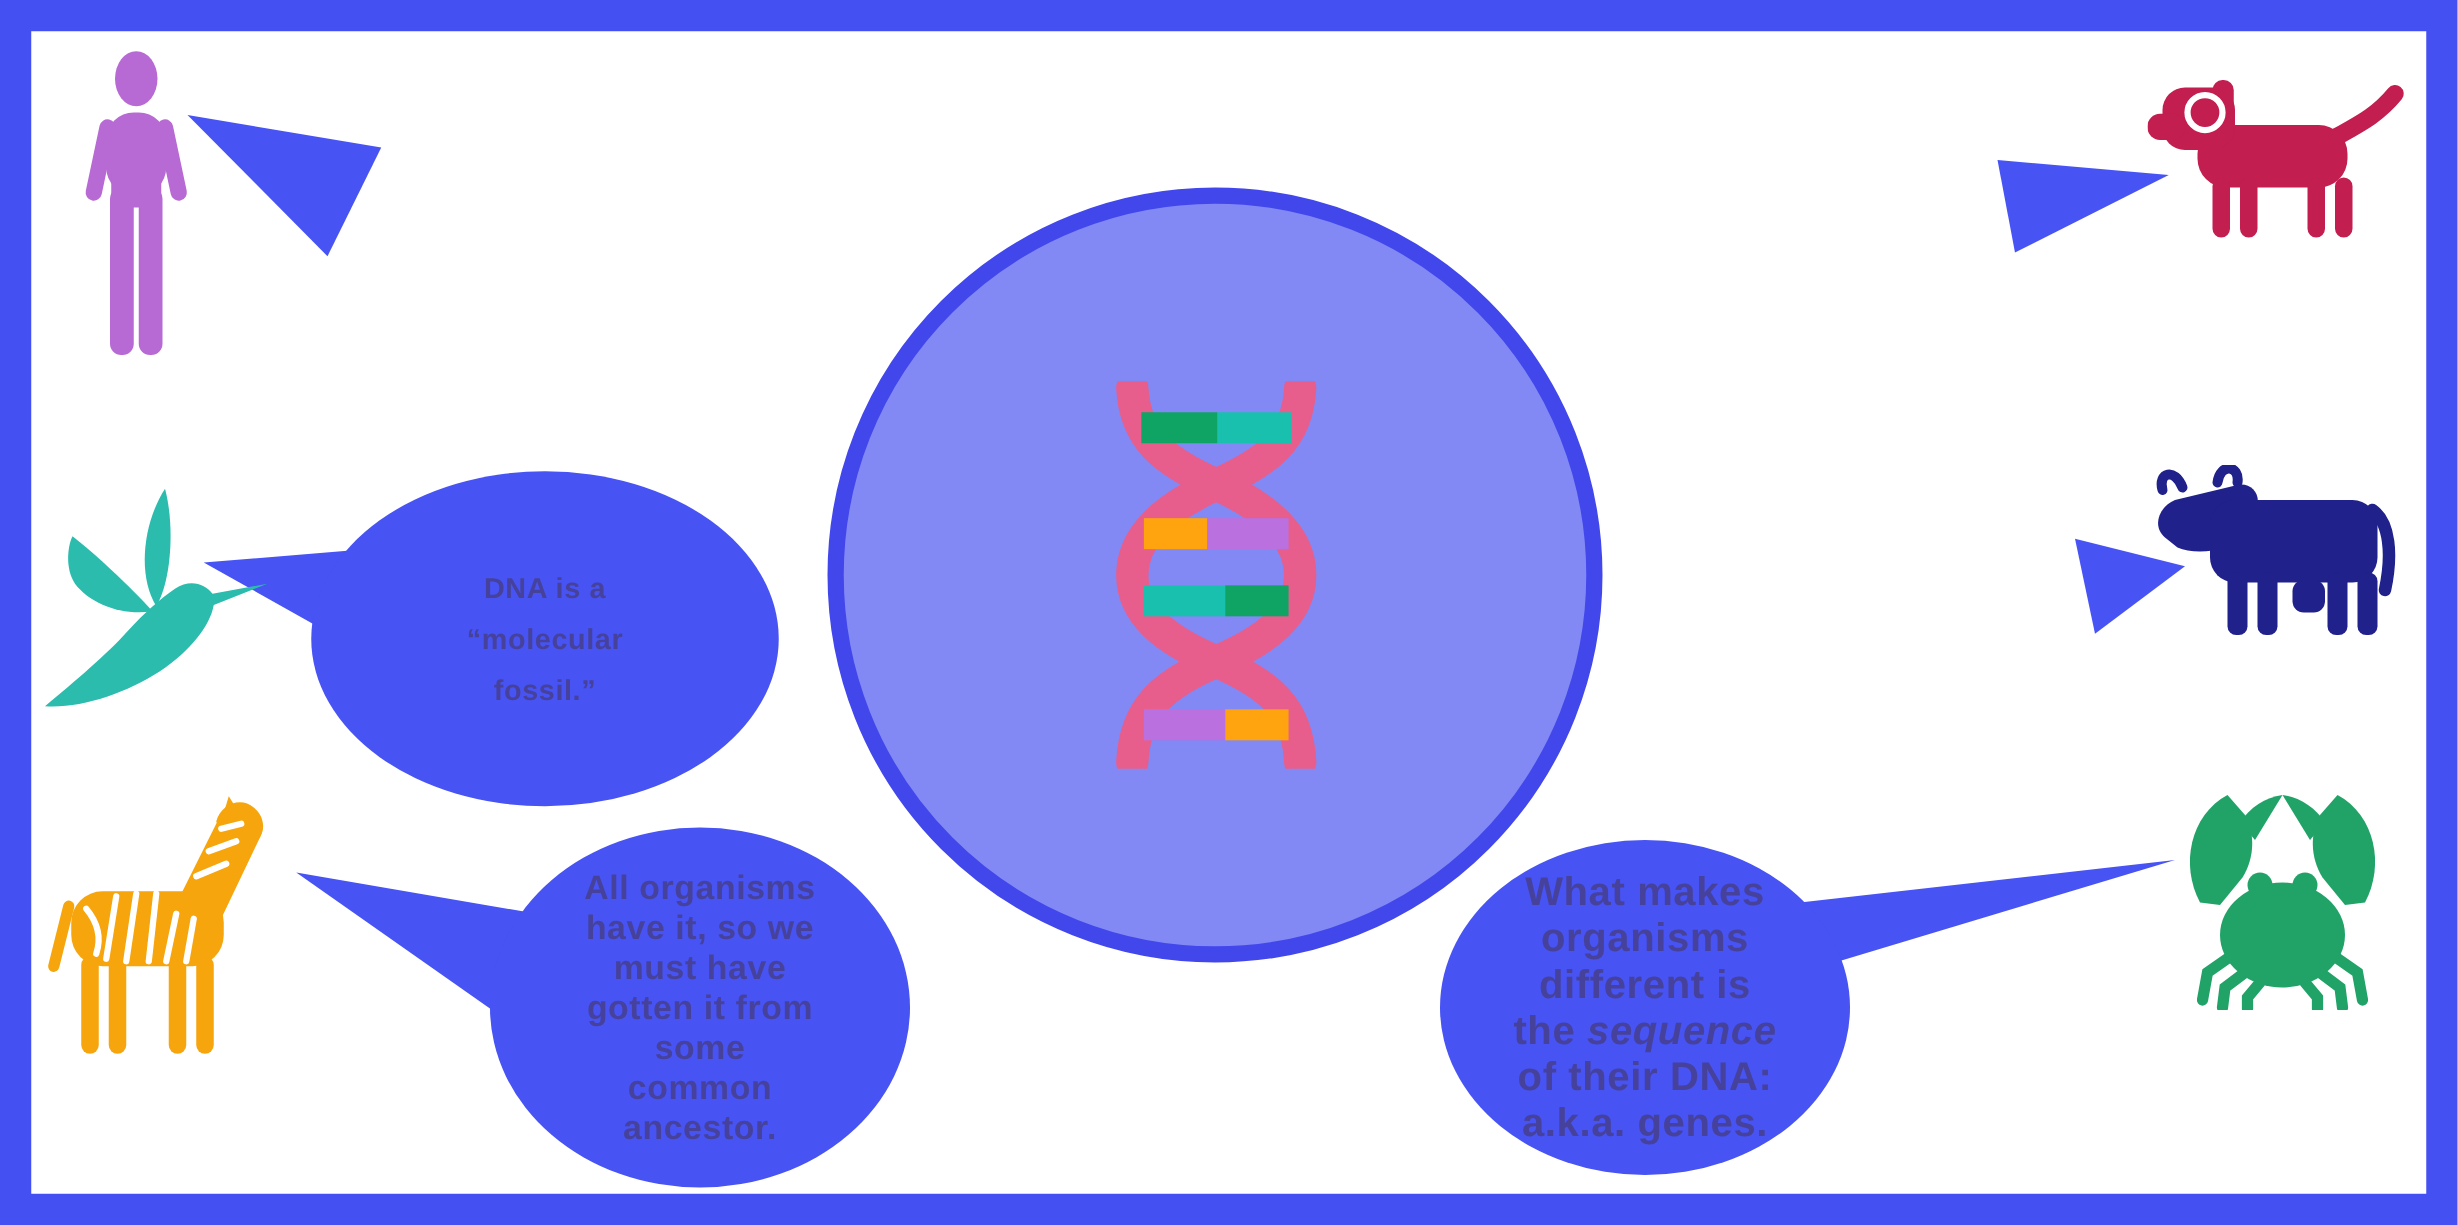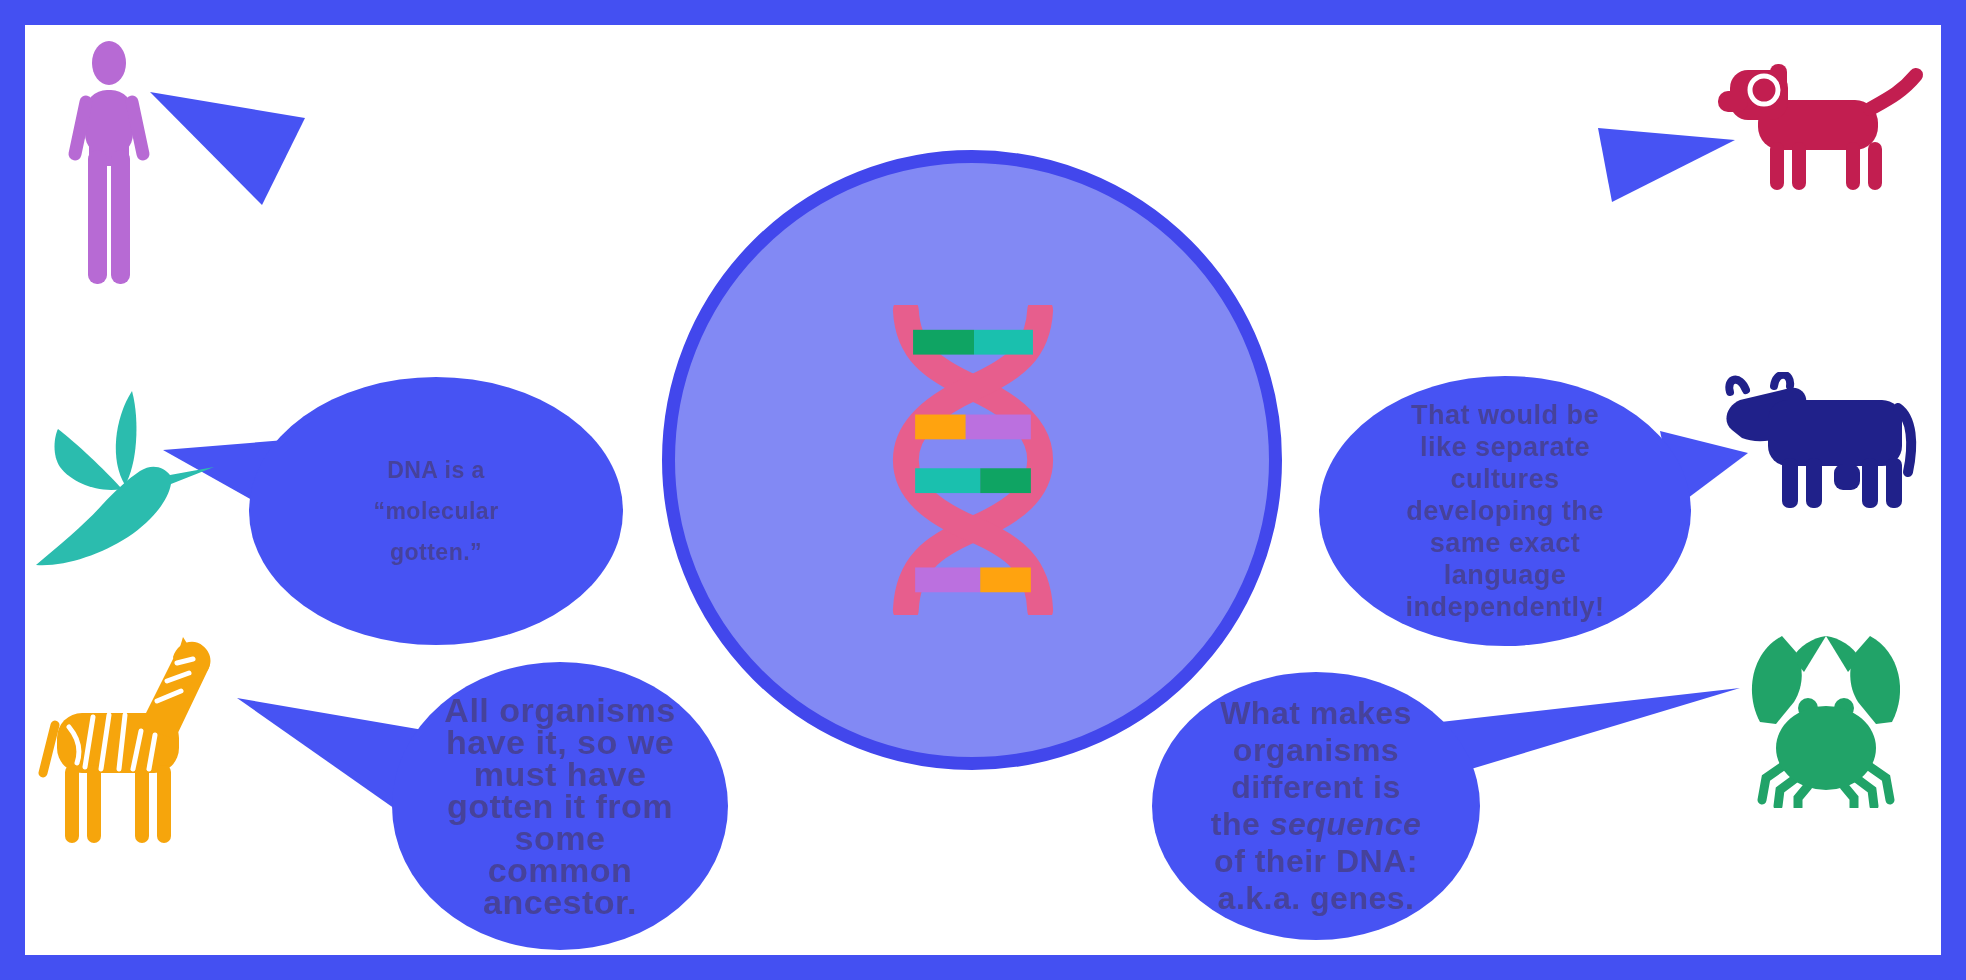--- a/index.html
+++ b/index.html
@@ -13,21 +13,21 @@
          border:13px solid var(--circle_rim);box-sizing:border-box;z-index:1;}
   .dna-svg{position:absolute;left:888px;top:305px;width:170px;height:310px;z-index:2;}
   .tails{position:absolute;left:0;top:0;width:1966px;height:980px;z-index:2;}
   .icon{position:absolute;z-index:2;}
   .bubble{position:absolute;border-radius:50%;background:var(--bubble);z-index:3;
           display:flex;flex-direction:column;align-items:center;justify-content:center;
           text-align:center;color:var(--bubble_text);font-weight:bold;letter-spacing:.5px;}
   .bubble div{white-space:nowrap;}
   .b-human   {left:270px; top:92px;  width:376px; height:266px; font-size:36px; line-height:43px;}
   .b-bird    {left:249px; top:377px; width:374px; height:268px; font-size:23px; line-height:41px;}
-  .b-zebra   {left:392px; top:662px; width:336px; height:288px; font-size:34px; line-height:32px;}
+  .b-zebra   {left:392px; top:662px; width:336px; height:288px; font-size:27px; line-height:32px;}
   .b-dog     {left:1298px;top:65px;  width:340px; height:274px; font-size:30px; line-height:37px;}
   .b-cow     {left:1319px;top:376px; width:372px; height:270px; font-size:27px; line-height:32px;}
   .b-crab    {left:1152px;top:672px; width:328px; height:268px; font-size:32px; line-height:37px;}
   .i-human{left:62px;  top:40px;  width:95px;  height:250px;}
   .i-bird {left:28px;  top:385px; width:188px; height:196px;}
   .i-zebra{left:35px;  top:635px; width:180px; height:215px;}
   .i-dog  {left:1718px;top:64px;  width:212px; height:130px;}
   .i-cow  {left:1720px;top:372px; width:205px; height:140px;}
   .i-crab {left:1742px;top:628px; width:168px; height:180px;}
   em{font-style:italic;}
@@ -161,43 +161,34 @@
         <path d="M102,158 L112,170 L112,179"></path>
       </g>
       <ellipse cx="84" cy="120" rx="50" ry="42"></ellipse>
     </g>
   </svg>
 
 
   <div class="bubble b-bird">
     <div>DNA is a</div>
     <div>“molecular</div>
-    <div>gotten.”</div>
+    <div>fossil.”</div>
   </div>
 
   <div class="bubble b-zebra">
     <div>All organisms</div>
     <div>have it, so we</div>
     <div>must have</div>
     <div>gotten it from</div>
     <div>some</div>
     <div>common</div>
     <div>ancestor.</div>
   </div>
 
 
-  <div class="bubble b-cow">
-    <div>That would be</div>
-    <div>like separate</div>
-    <div>cultures</div>
-    <div>developing the</div>
-    <div>same exact</div>
-    <div>language</div>
-    <div>independently!</div>
-  </div>
 
   <div class="bubble b-crab">
     <div>What makes</div>
     <div>organisms</div>
     <div>different is</div>
     <div><span>the </span><em>sequence</em></div>
     <div>of their DNA:</div>
     <div>a.k.a. genes.</div>
   </div>
 

